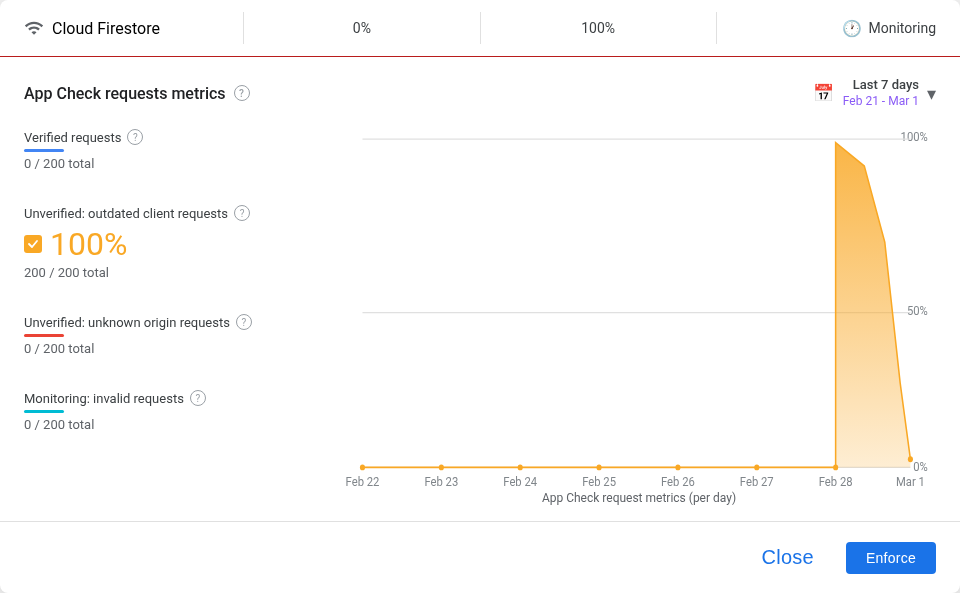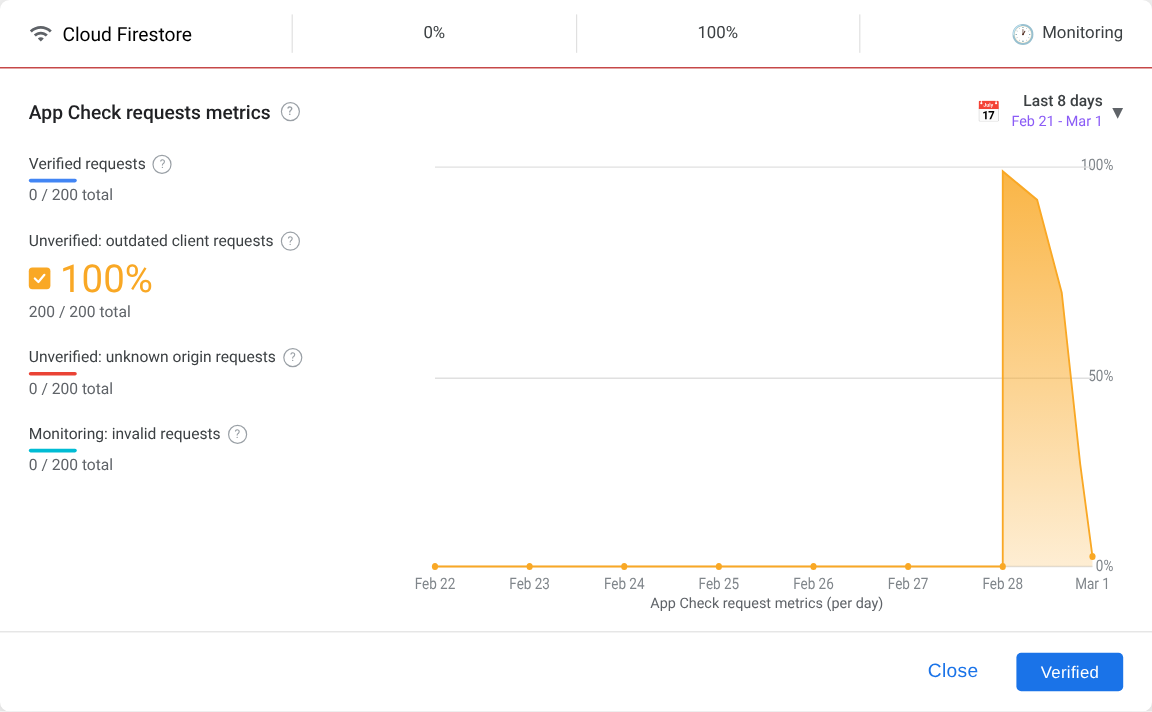--- a/index.html
+++ b/index.html
@@ -104,21 +104,21 @@
       display: flex;
       flex: 1;
       gap: 0;
     }
     
     .metrics-panel {
       width: 310px;
       min-width: 260px;
       display: flex;
       flex-direction: column;
-      gap: 0;
+      gap: 12px;
       padding-top: 4px;
     }
     .metric-item {
       margin-bottom: 22px;
     }
     .metric-label {
       display: flex;
       align-items: center;
       gap: 6px;
       font-size: 13px;
@@ -196,21 +196,21 @@
       justify-content: flex-end;
       padding: 16px 24px;
       gap: 12px;
       border-top: 1px solid #e0e0e0;
       margin-top: 8px;
     }
     .btn-close {
       background: #fff;
       border: none;
       color: #1a73e8;
-      font-size: 16px;
+      font-size: 20px;
       font-weight: 500;
       padding: 8px 20px;
       border-radius: 4px;
       cursor: pointer;
       letter-spacing: 0.25px;
     }
     .btn-enforce {
       background: #1a73e8;
       border: none;
       color: #fff;
@@ -261,21 +261,21 @@
   <div class="main-content">
 
     <div class="section-header">
       <div class="section-title">
         <span>App Check requests metrics</span>
         <span class="help-icon">?</span>
       </div>
       <div class="date-range">
         <span style="font-size:17px; color:#5f6368;">📅</span>
         <div class="date-range-text">
-          <span class="date-range-label">Last 8 days</span>
+          <span class="date-range-label">Last 7 days</span>
           <span class="date-range-sub">Feb 21 - Mar 1</span>
         </div>
         <span class="dropdown-arrow">▾</span>
       </div>
     </div>
 
     <div class="metrics-chart-area">
 
       <div class="metrics-panel">
 
@@ -366,15 +366,15 @@
           </svg>
         </div>
 
         <div style="text-align:center; font-size:12px; color:#5f6368; padding: 2px 0 8px 0;">App Check request metrics (per day)</div>
       </div>
     </div>
   </div>
 
   <div class="bottom-bar">
     <button class="btn-close">Close</button>
-    <button class="btn-enforce">Verified</button>
+    <button class="btn-enforce">Enforce</button>
   </div>
 </div>
 
 </body></html>

